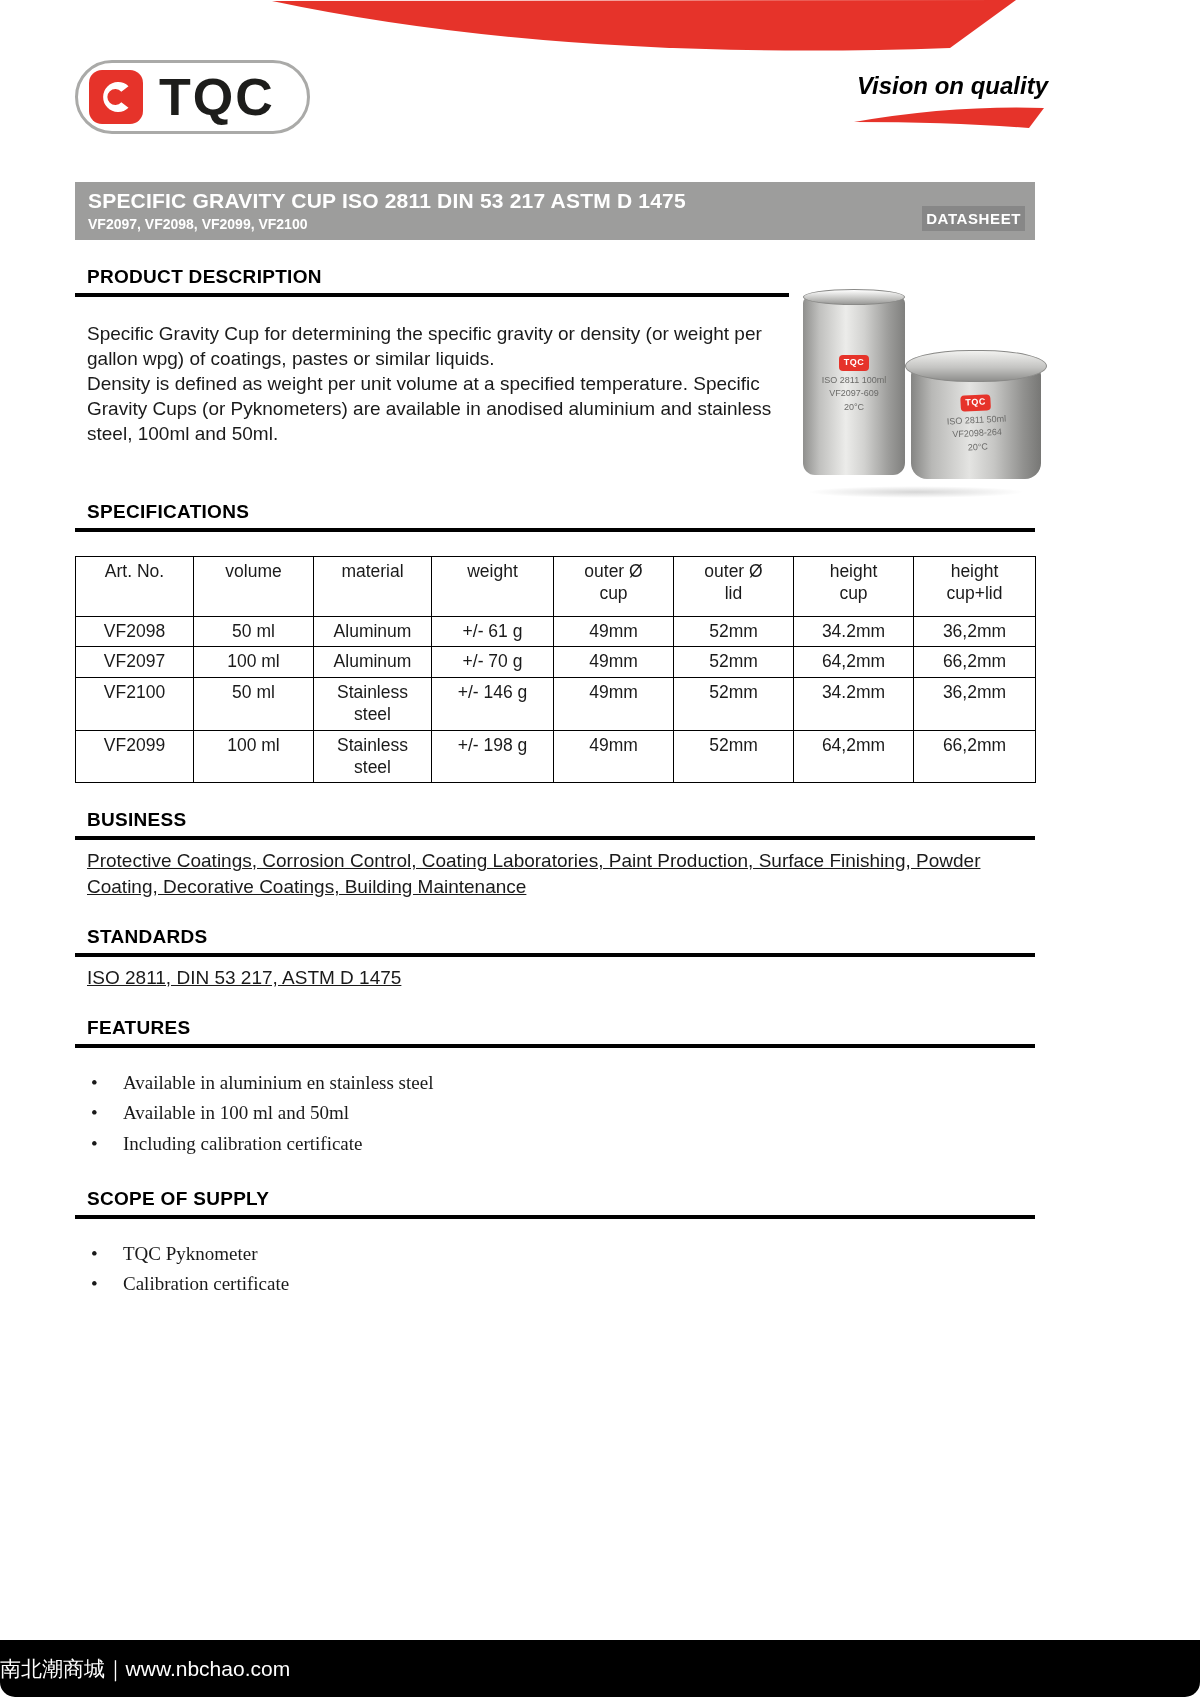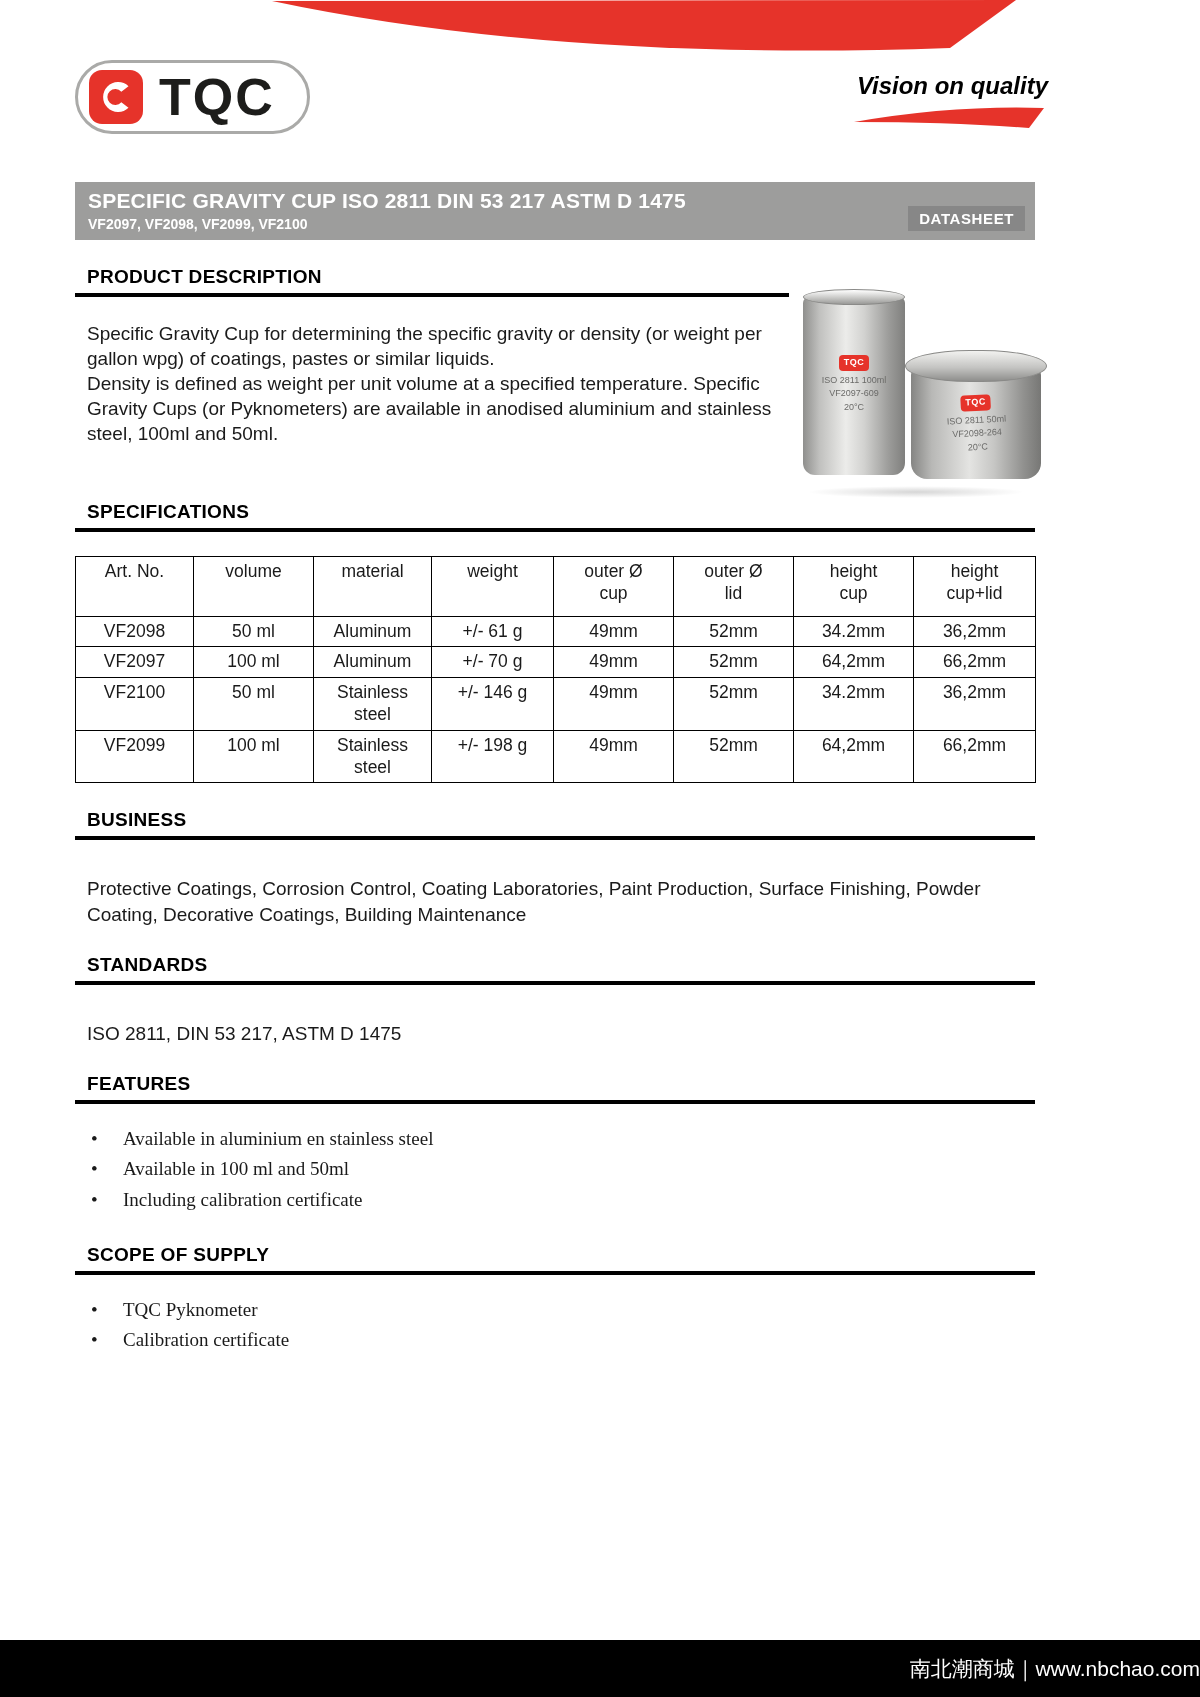--- a/index.html
+++ b/index.html
@@ -1,19 +1,20 @@
 <!DOCTYPE html>
 <html><head>
 <meta charset="utf-8">
 <style>
   html,body { margin:0; padding:0; background:#fff; }
   .page {
     width:1200px; height:1697px; position:relative; overflow:hidden;
     background:#fff; color:#1a1a1a;
     font-family:"Liberation Sans", sans-serif;
+    border-radius:15px;
   }
   
   .top-swoosh { position:absolute; top:0; left:0; width:1200px; height:64px; }
 
   
   .logo {
     position:absolute; left:75px; top:60px;
     display:flex; align-items:center; gap:16px;
     border:3px solid #aaaaa8; border-radius:40px;
     padding:7px 32px 7px 11px; background:#fff;
@@ -32,21 +33,21 @@
 
   
   .header-bar {
     position:relative; margin:182px 0 0 75px; width:960px; height:58px;
     background:#9d9d9c; box-sizing:border-box; padding:7px 0 0 13px;
   }
   .header-title { font-size:21px; font-weight:bold; color:#fff; letter-spacing:0.2px; }
   .header-subtitle { font-size:14px; font-weight:bold; color:#fff; margin-top:3px; }
   .header-badge {
     position:absolute; right:10px; bottom:9px; background:#878787; color:#fff;
-    font-size:15px; font-weight:bold; padding:4px 11px; letter-spacing:0.6px;
+    font-size:15px; font-weight:bold; padding:4px 4px; letter-spacing:0.6px;
   }
 
   .content { margin-left:75px; width:960px; }
 
   .section-head {
     margin-top:26px; border-bottom:4px solid #000;
     padding:0 0 5px 12px; font-size:19px; font-weight:bold; letter-spacing:0.3px; color:#000;
   }
 
   
@@ -90,29 +91,29 @@
 
   
   .spec-table { margin-top:24px; border-collapse:collapse; width:960px; font-size:17.5px; table-layout:fixed; }
   .spec-table th, .spec-table td {
     border:1px solid #000; vertical-align:top; text-align:center;
     padding:3px 8px 4px 8px; font-weight:normal; line-height:1.28;
   }
   .spec-table th { height:52px; }
 
   
-  .body-text { padding:36px 0 0 12px; font-size:19px; line-height:1.36; width:918px; }
+  .body-text { padding:8px 0 0 12px; font-size:19px; line-height:1.36; width:918px;text-decoration:underline; }
   .bullets { margin:22px 0 0 0; padding:0; list-style:none; font-size:19px; }
   .bullets li { position:relative; padding:0 0 5px 48px; line-height:1.35;font-family:Liberation Serif, serif; }
   .bullets li::before { content:"\2022"; position:absolute; left:16px; top:0; }
 
   
   .footer {
     position:absolute; left:0; bottom:0; width:1200px; height:57px; background:#000;
-    color:#fff; display:flex; align-items:center; justify-content:flex-end; font-size:21px;
+    color:#fff; display:flex; align-items:center; justify-content:flex-start; font-size:21px;
   }
 </style>
 </head>
 <body>
 
 <div class="page">
 
   <svg class="top-swoosh" viewBox="0 0 1200 64" preserveAspectRatio="none" aria-hidden="true">
     <path d="M272,1 L1016,0 L950,48 Q560,62 272,1 Z" fill="#e6332a"></path>
   </svg>

